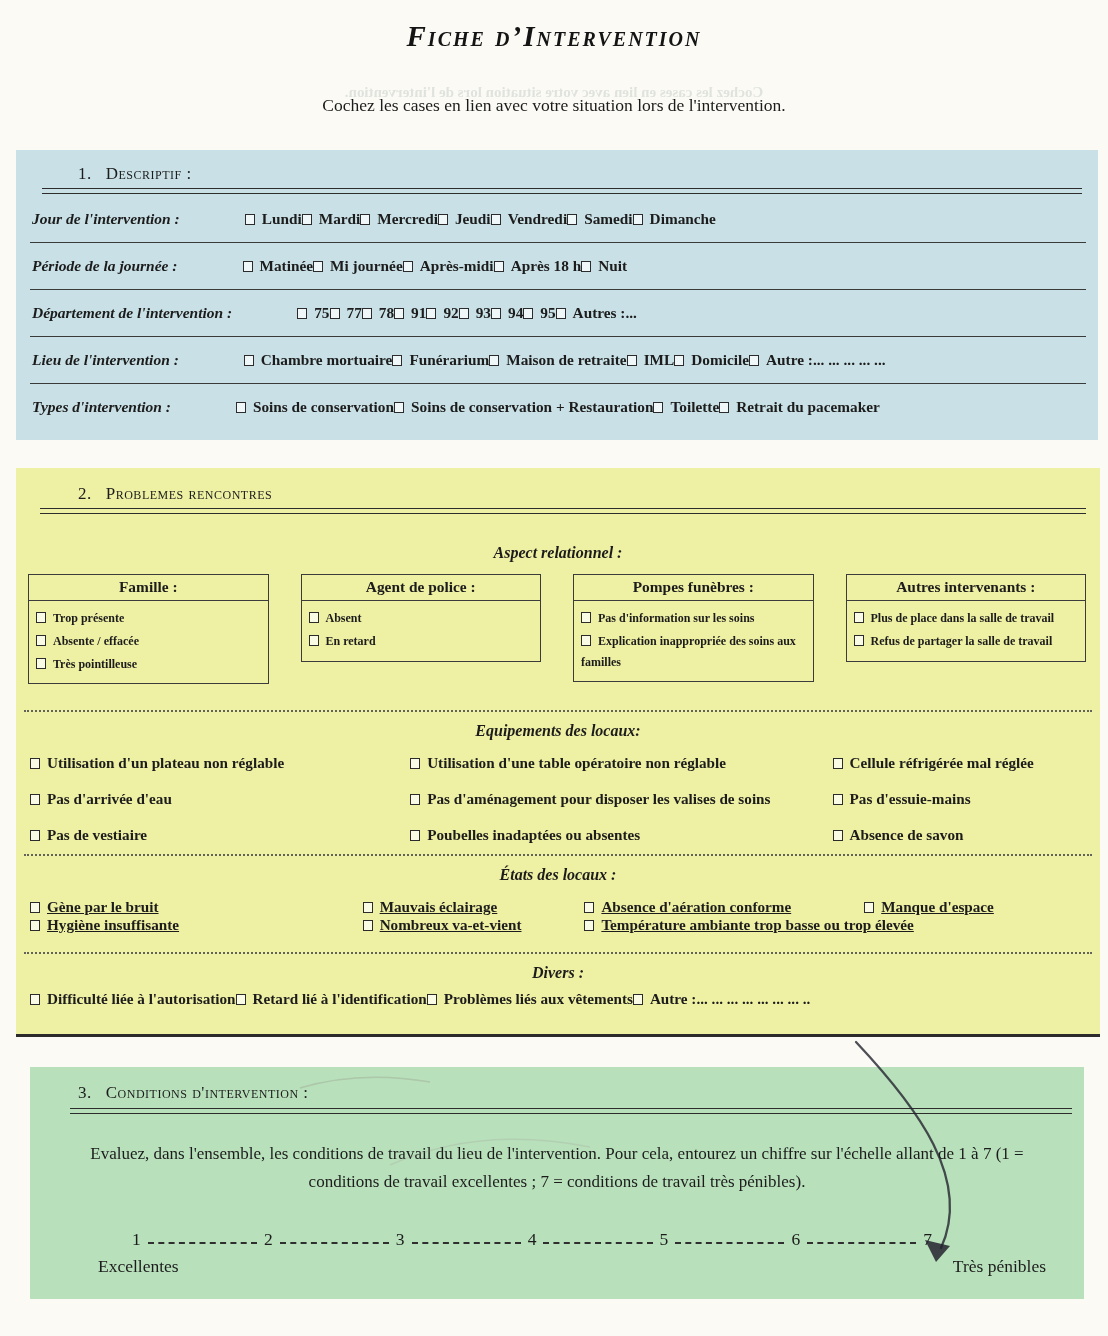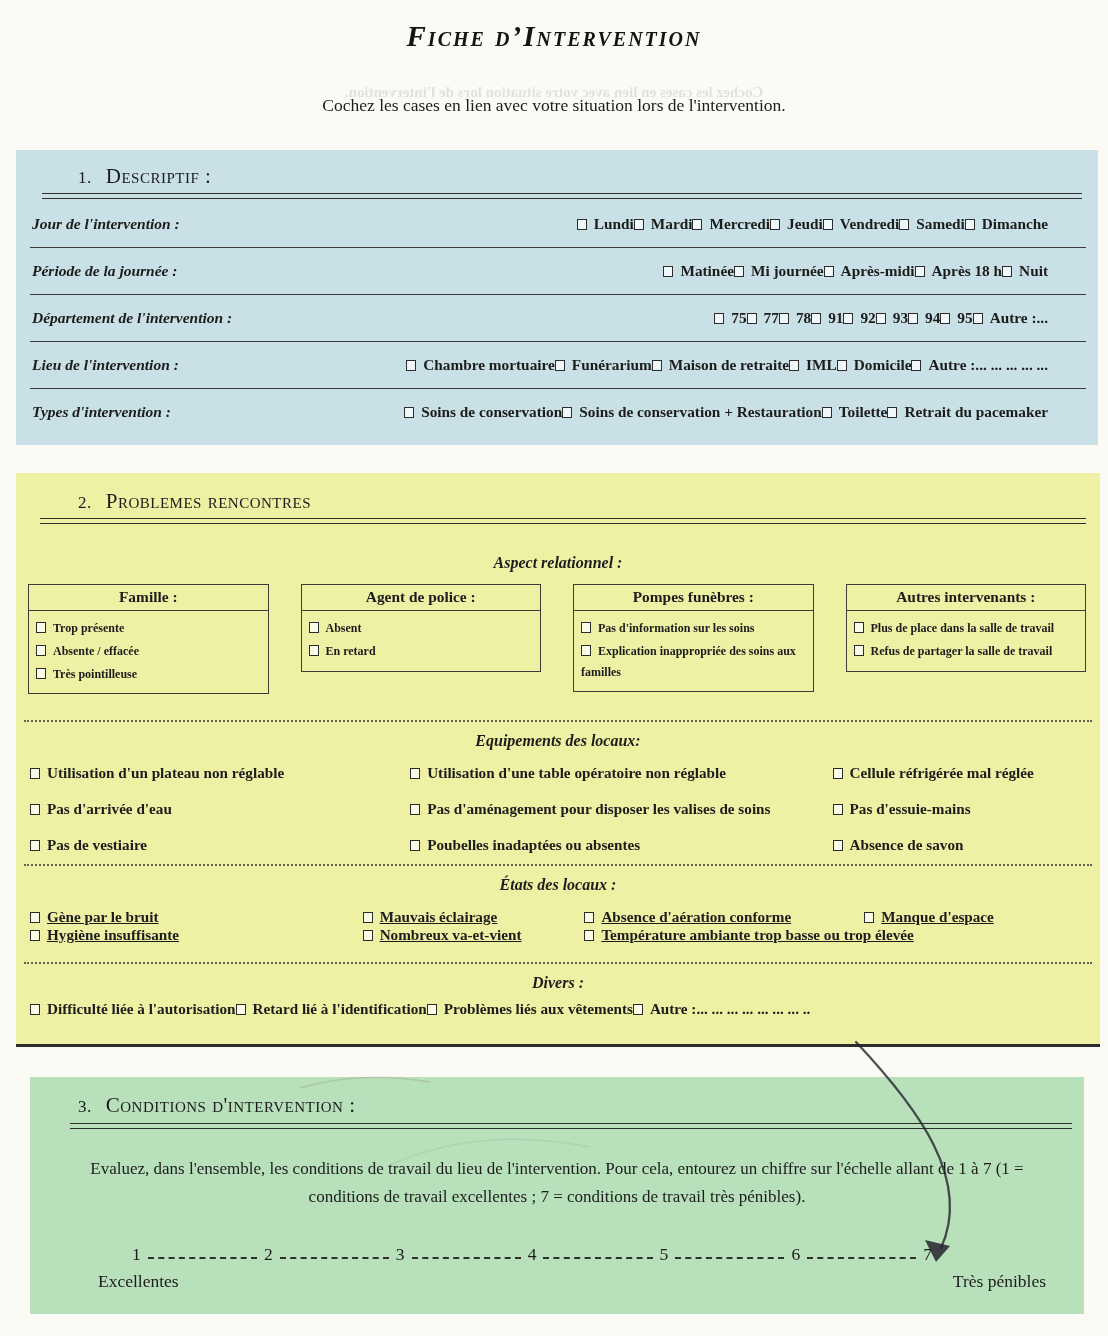--- a/index.html
+++ b/index.html
@@ -13,21 +13,21 @@
     padding-top:20px; text-align:center;
     font-style:italic; font-weight:bold; font-variant:small-caps;
     font-size:29px; letter-spacing:2px; color:#141414;
   }
   .doc-subtitle { margin-top:42px; text-align:center; font-size:17.5px; }
 
   
   .section { position:relative; }
   .sec-head { display:flex; align-items:baseline; font-variant:small-caps; letter-spacing:.5px; }
   .sec-num { font-size:17px; margin-right:14px; }
-  .sec-title { font-size:21px;text-align:center; }
+  .sec-title { font-size:17px;text-align:center; }
   .rule2 { height:4px; border-top:1.7px solid #2d2d2d; border-bottom:1px solid #2d2d2d; }
 
   
   .cb-item { white-space:normal; }
   .cb {
     display:inline-block; width:10px; height:11px; box-sizing:border-box;
     border:1.6px solid #2c2c2c; background:rgba(255,255,255,.72);
     margin-right:7px; vertical-align:-1px;
   }
   .cb-label { font-weight:bold; font-size:15.3px; }
@@ -39,21 +39,21 @@
   .desc-rows { margin:2px 12px 0 14px; }
   .desc-row {
     display:flex; align-items:center; min-height:42px;
     border-bottom:1.5px solid #3a3a3a; padding:2px 2px;
   }
   .desc-row:last-child { border-bottom:none; }
   .desc-label {
     font-weight:bold; font-style:italic; font-size:15.5px;
     white-space:nowrap; margin-right:24px;
   }
-  .desc-items { flex:1; display:flex; justify-content:flex-end; align-items:baseline; padding-right:36px; }
+  .desc-items { flex:1; display:flex; justify-content:flex-start; align-items:baseline; padding-right:36px;margin-left:41px; }
   .desc-items .cb-item { white-space:nowrap; }
 
   
   .sec2 { margin:28px 8px 0 16px; background:#eef0a3; padding:16px 0 14px; border-bottom:3px solid #2c2c2c; }
   .sec2 .sec-head { padding-left:62px; }
   .sec2 .rule2 { margin:4px 14px 0 24px; }
   .group-title { text-align:center; font-style:italic; font-weight:bold; font-size:16px; }
   .aspect-title { margin:30px 0 12px; }
   .boxes { display:flex; justify-content:flex-start; align-items:flex-start; gap:32px; margin:4px 14px 0 12px; }
   .pbox { flex:1 1 0; border:1.8px solid #3c3c3c; }
@@ -145,21 +145,21 @@
         <span class="desc-label">Département de l'intervention :</span>
         <span class="desc-items">
             <span class="cb-item"><span class="cb"></span><span class="cb-label">75</span></span>
             <span class="cb-item"><span class="cb"></span><span class="cb-label">77</span></span>
             <span class="cb-item"><span class="cb"></span><span class="cb-label">78</span></span>
             <span class="cb-item"><span class="cb"></span><span class="cb-label">91</span></span>
             <span class="cb-item"><span class="cb"></span><span class="cb-label">92</span></span>
             <span class="cb-item"><span class="cb"></span><span class="cb-label">93</span></span>
             <span class="cb-item"><span class="cb"></span><span class="cb-label">94</span></span>
             <span class="cb-item"><span class="cb"></span><span class="cb-label">95</span></span>
-            <span class="cb-item"><span class="cb"></span><span class="cb-label">Autre :...</span></span>
+            <span class="cb-item"><span class="cb"></span><span class="cb-label">Autres :...</span></span>
           </span>
       </div>
       <div class="desc-row">
         <span class="desc-label">Lieu de l'intervention :</span>
         <span class="desc-items">
             <span class="cb-item"><span class="cb"></span><span class="cb-label">Chambre mortuaire</span></span>
             <span class="cb-item"><span class="cb"></span><span class="cb-label">Funérarium</span></span>
             <span class="cb-item"><span class="cb"></span><span class="cb-label">Maison de retraite</span></span>
             <span class="cb-item"><span class="cb"></span><span class="cb-label">IML</span></span>
             <span class="cb-item"><span class="cb"></span><span class="cb-label">Domicile</span></span>

